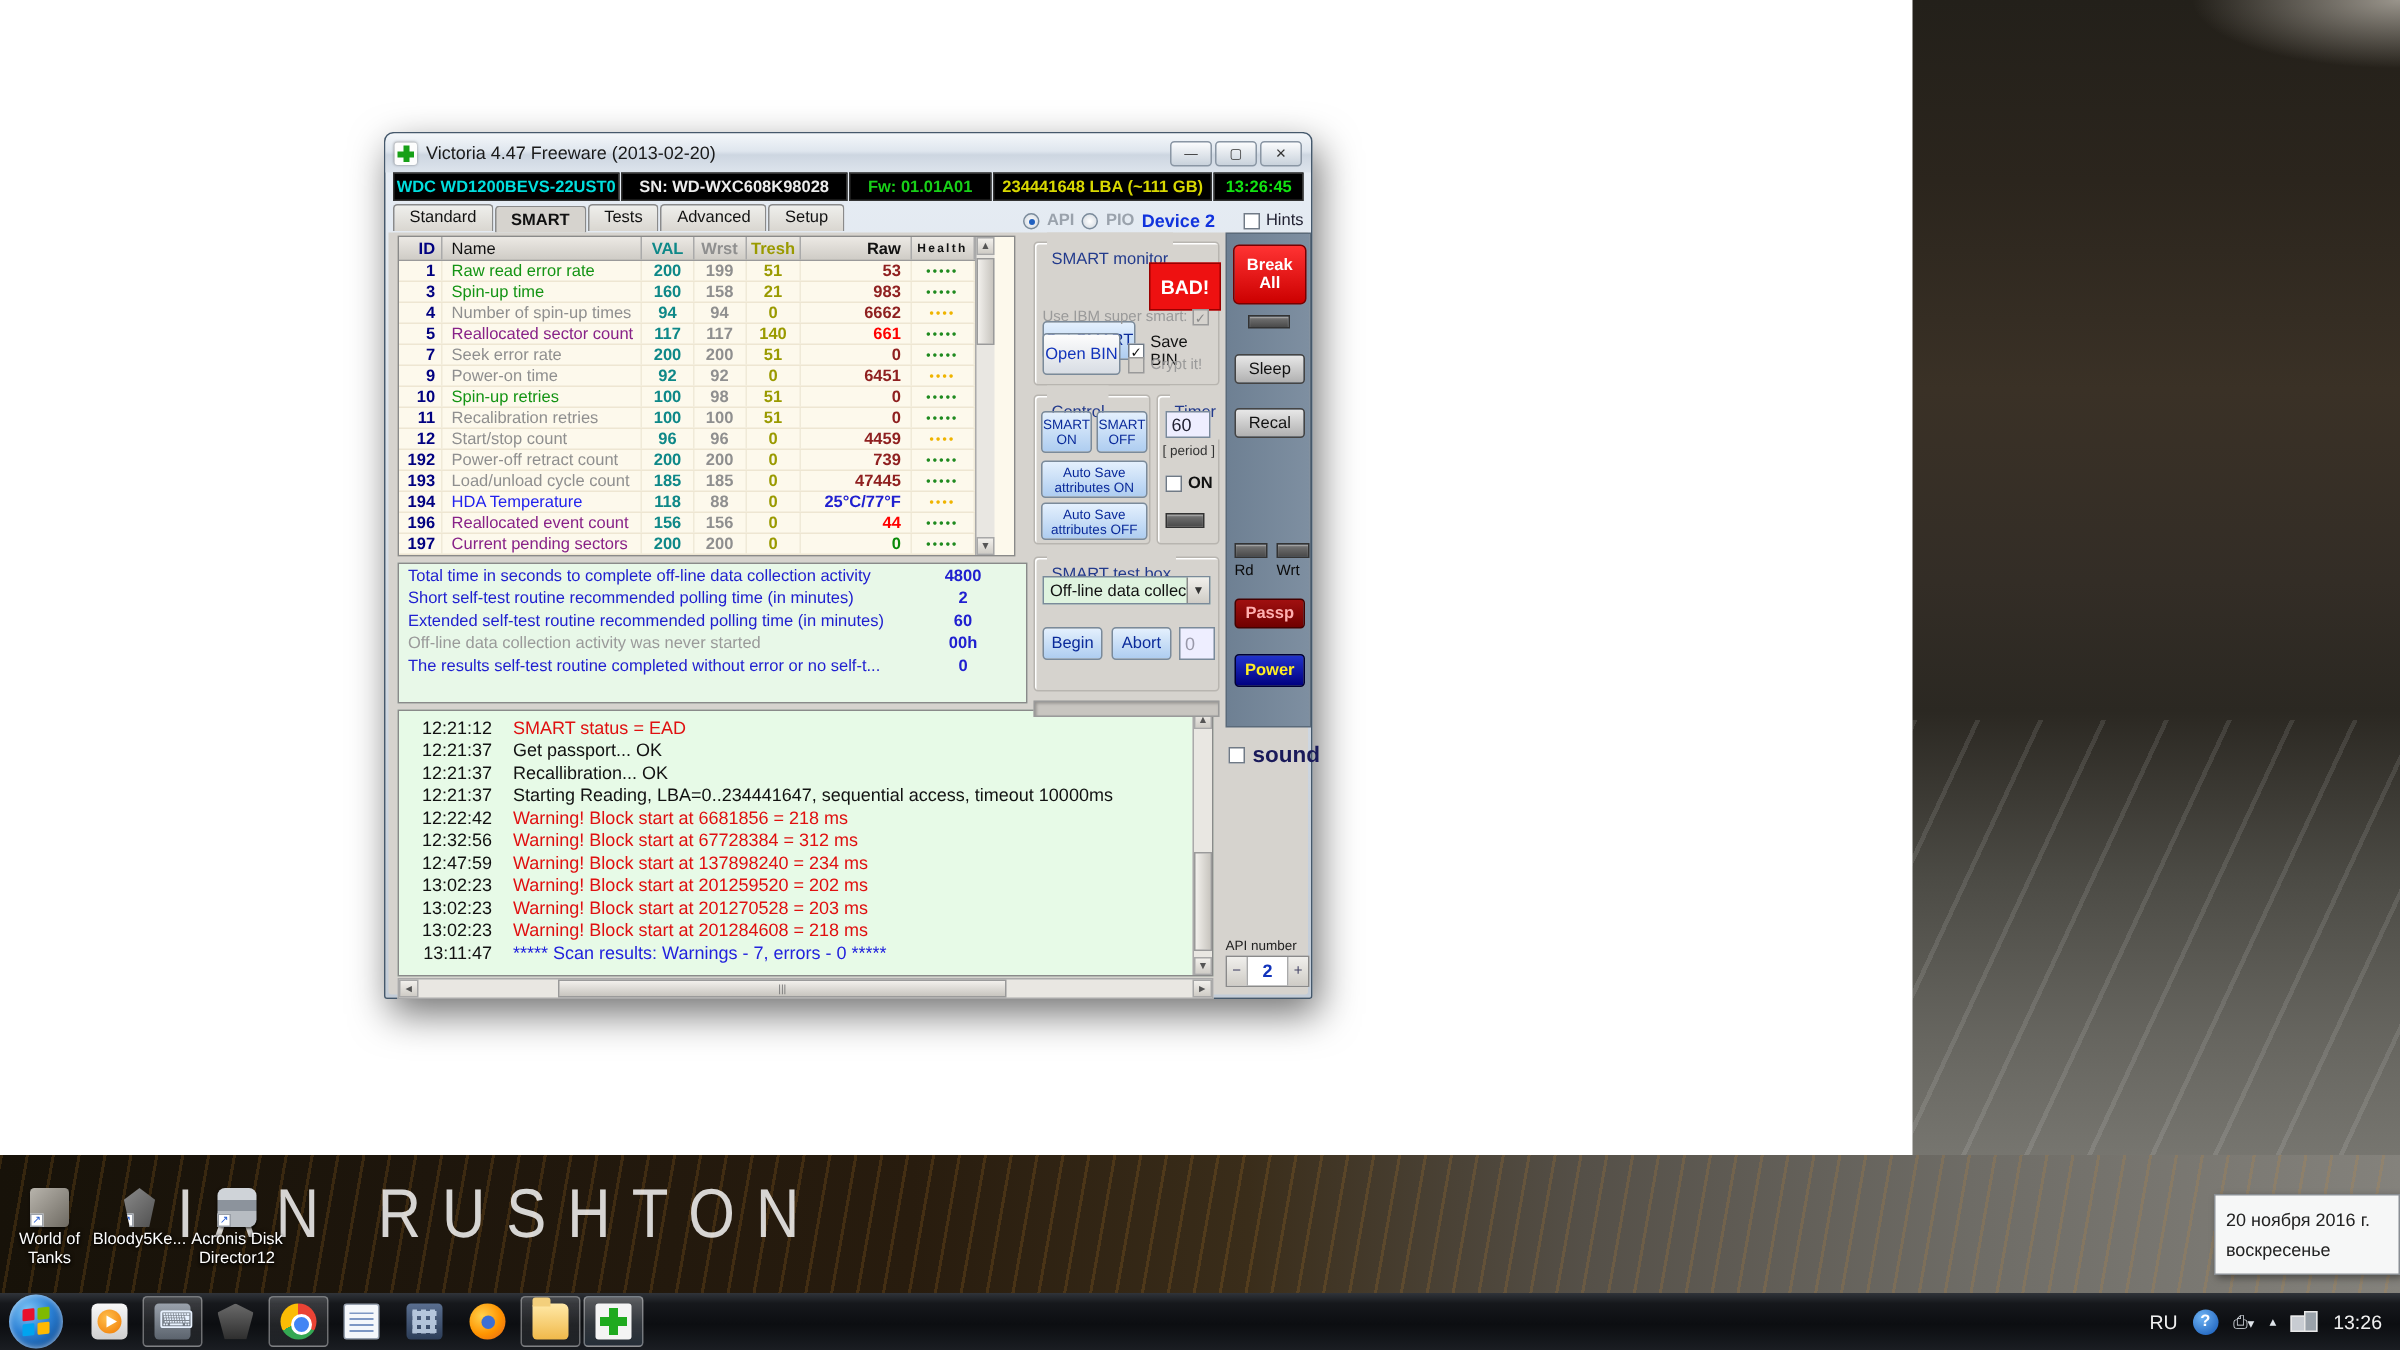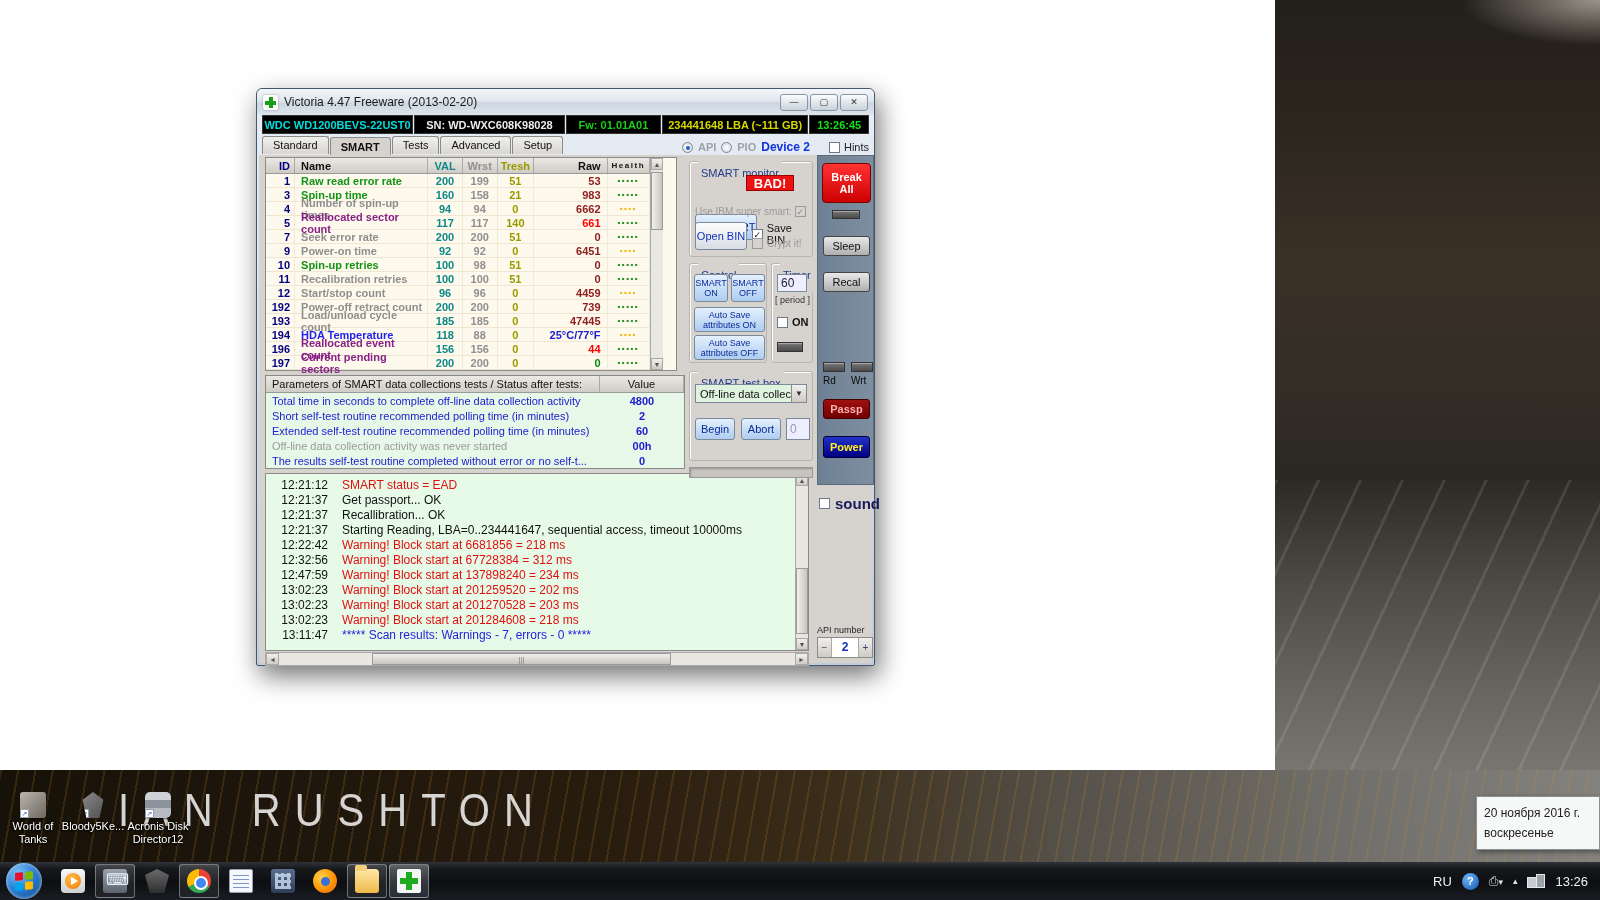--- a/index.html
+++ b/index.html
@@ -110,21 +110,21 @@
   .content { position:absolute; left:2px; right:2px; top:66px; bottom:2px; background:#d6d3ce; border-radius:0 0 2px 2px; }
 
   
   .stable { position:absolute; left:6px; top:2px; width:412px; height:214px; background:#fdf9ec; border:1px solid #8a8a8a; font-size:11px; display:flex; }
   .scols { width:384px; }
   .shead { display:flex; height:16px; background:linear-gradient(180deg,#ece9e4,#cfccc6); border-bottom:1px solid #9a9a9a; font-weight:bold; color:#111; }
   .shead div { border-right:1px solid #aaa; display:flex; align-items:center; justify-content:center; }
   .srow { display:flex; height:14px; align-items:center; border-bottom:1px solid #eee6d2; cursor:default; }
   .srow div { height:100%; display:flex; align-items:center; justify-content:center; border-right:1px solid #f0ead8; }
   .c-id { width:30px; justify-content:flex-end !important; padding-right:4px; color:#000080; font-weight:bold; }
-  .c-name { width:138px; justify-content:flex-start !important; padding-left:6px; font-weight:bold; }
+  .c-name { width:138px; justify-content:flex-start !important; padding-left:6px; font-weight:normal; }
   .c-val { width:36px; color:#0e8888; font-weight:bold; }
   .c-wrst { width:36px; color:#8f8f8f; font-weight:bold; }
   .c-tresh { width:38px; color:#9a9a00; font-weight:bold; }
   .c-raw { width:76px; justify-content:flex-end !important; padding-right:6px; font-weight:bold; }
   .c-health { width:44px; font-size:8px; letter-spacing:1.5px; font-weight:bold; }
   .n-green{color:#149414;} .n-gray{color:#8f8f8f;} .n-blue{color:#2222ee;} .n-purple{color:#882288;}
   .r-maroon{color:#8f2020;} .r-red{color:#ff0000;} .r-blue{color:#2020d0;} .r-green{color:#0a8a0a;}
   .h-good{color:#1f8a1f;} .h-warn{color:#efb400;}
 
   
@@ -411,24 +411,20 @@
         <div class="vsb">
           <div class="ar">▲</div>
           <div class="track">
               <div class="thumb" style="top:2px;height:58px;"></div>
             </div>
           <div class="ar">▼</div>
         </div>
       </div>
 
       <div class="ptable">
-        <div class="phead">
-          <div class="ph-label">Parameters of SMART data collections tests / Status after tests:</div>
-          <div class="ph-value">Value</div>
-        </div>
         <div id="prows">
             <div class="prow">
               <div class="pl">Total time in seconds to complete off-line data collection activity</div>
               <div class="pv">4800</div>
             </div>
             <div class="prow">
               <div class="pl">Short self-test routine recommended polling time (in minutes)</div>
               <div class="pv">2</div>
             </div>
             <div class="prow">
@@ -507,21 +503,21 @@
             <div class="thumb">|||</div>
           </div>
         <div class="ar">►</div>
       </div>
 
       <div class="rpanel">
 
         <div class="grp" style="left:2px;top:6px;right:2px;height:96px;">
           <span class="gt">SMART monitor</span>
           <div class="btn blue" style="position:absolute;left:5px;top:13px;width:62px;height:26px;margin-top:39px;">Get SMART</div>
-          <div class="bad" style="position:absolute;left:56px;top:13px;width:48px;height:16px;">BAD!</div>
+          <div class="bad" style="position:absolute;left:76px;top:13px;width:48px;height:32px;">BAD!</div>
           <div style="position:absolute;left:5px;top:44px;display:flex;align-items:center;gap:3px;">
             <span class="smalllbl">Use IBM super smart:</span>
             <span class="cbx dim">✓</span>
           </div>
           <div class="btn" style="position:absolute;left:5px;top:60px;width:52px;height:28px;">Open BIN</div>
           <div class="ckrow" style="position:absolute;left:62px;top:60px;">
             <span class="cbx">✓</span>
             <span>Save BIN</span>
           </div>
           <div class="ckrow" style="position:absolute;left:62px;top:76px;color:#9a9a9a;">

